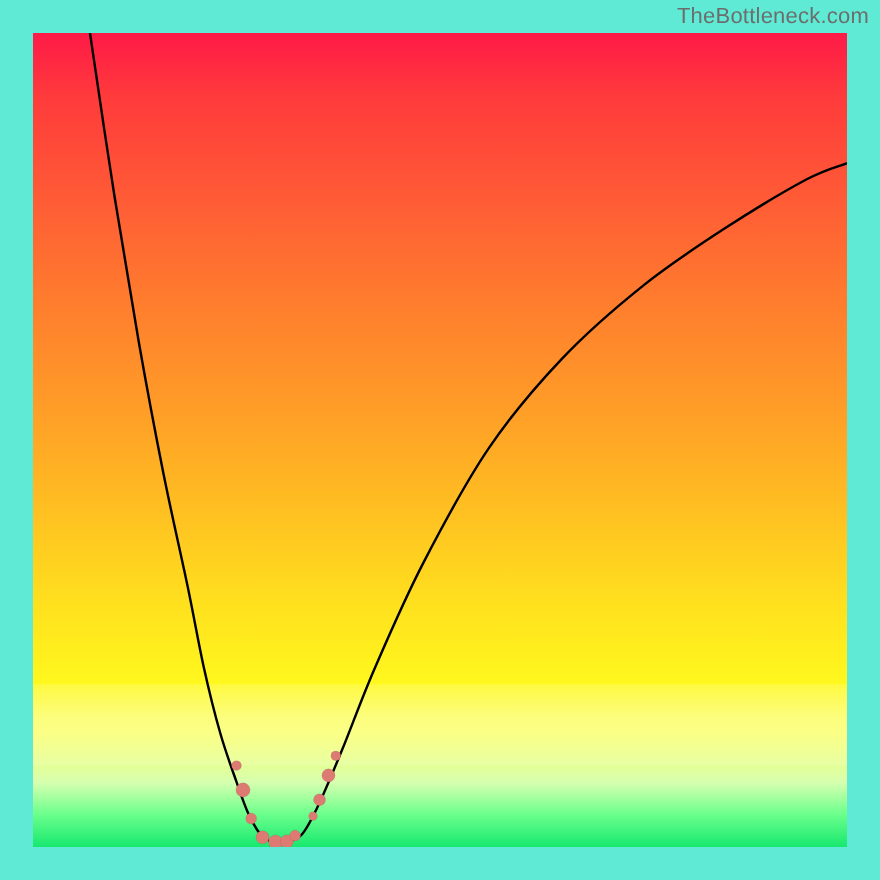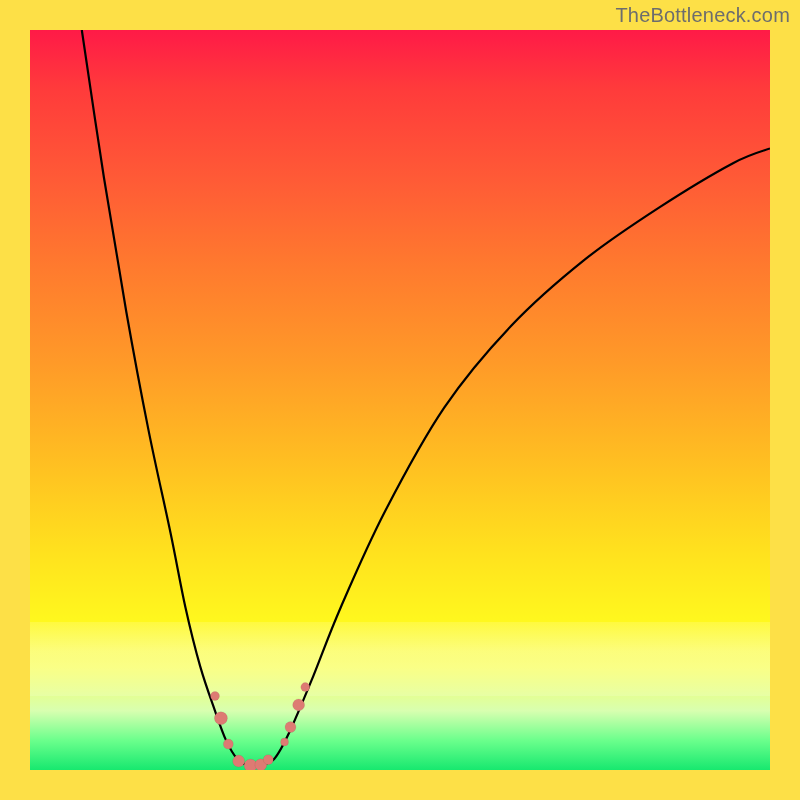--- a/index.html
+++ b/index.html
@@ -7,21 +7,21 @@
     padding: 0;
     width: 800px;
     height: 800px;
     background: #000;
     overflow: hidden;
     font-family: Arial, Helvetica, sans-serif;
   }
   .frame {
     position: absolute;
     inset: 0;
-    background: #fde047;
+    background: #5eead4;
   }
   .plot {
     position: absolute;
     left: 30px;
     top: 30px;
     width: 740px;
     height: 740px;
     background: linear-gradient(
       to bottom,
       #ff1a47 0%,

